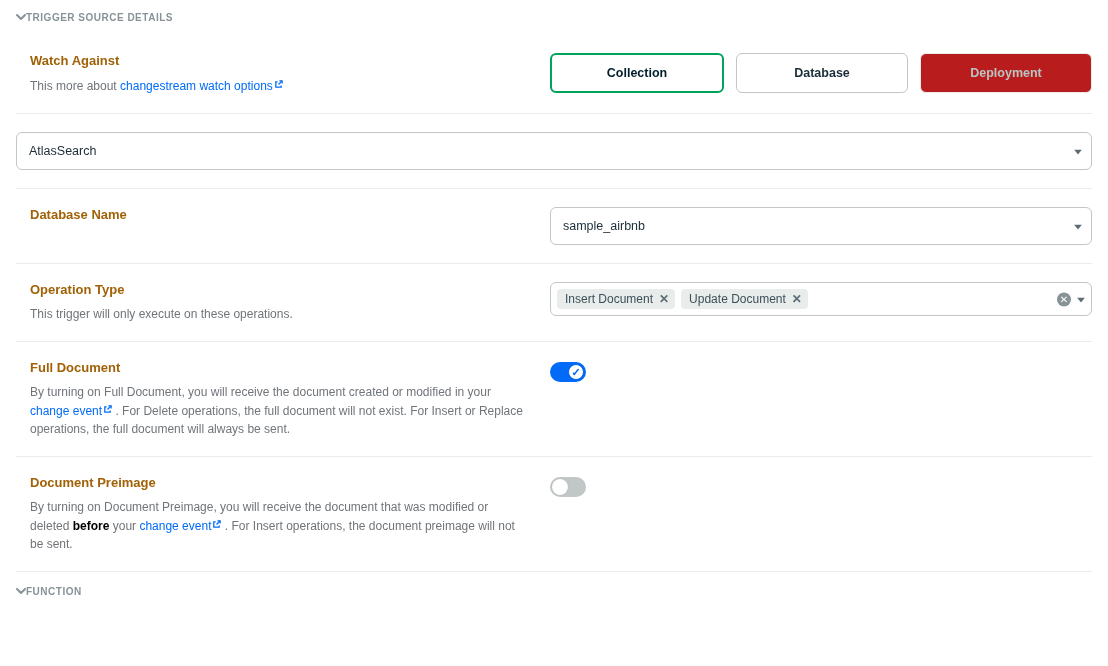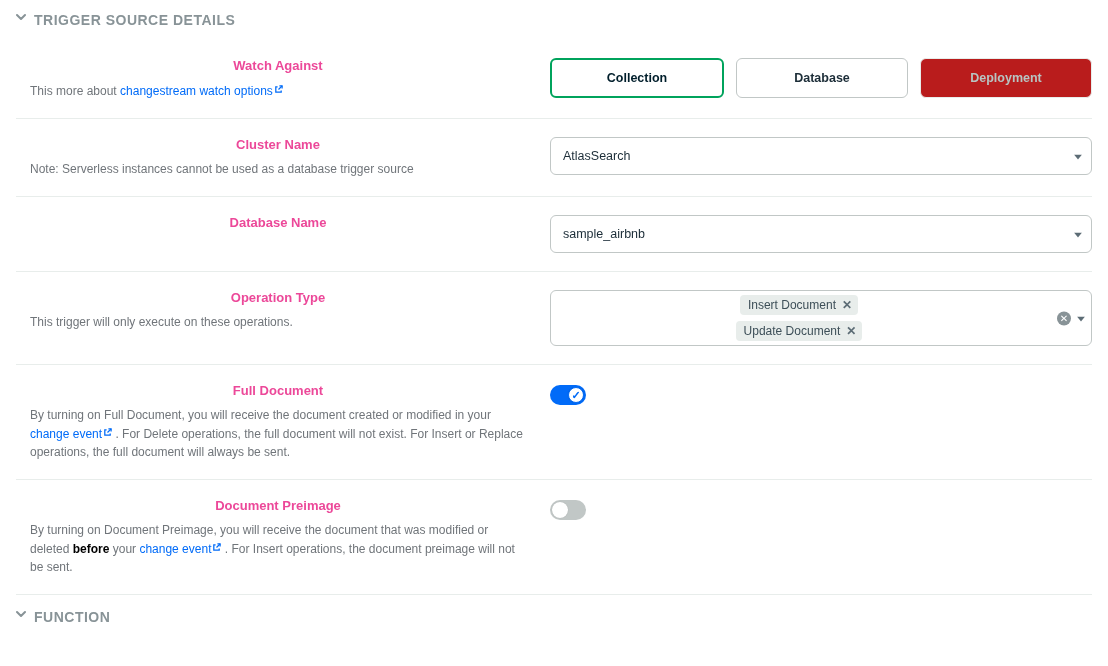--- a/index.html
+++ b/index.html
@@ -8,23 +8,22 @@
     font-family: -apple-system, BlinkMacSystemFont, "Segoe UI", Helvetica, Arial, sans-serif;
     font-size: 13px;
     color: #1C2D38;
     background: #fff;
     width: 1108px;
   }
   .container { padding: 8px 16px 14px 16px; }
   .section-head {
     display: flex;
     align-items: flex-start;
-    gap: 8px;
     color: #889397;
-    font-size: 14px;
+    font-size: 10px;
     font-weight: 700;
     letter-spacing: 0.5px;
     padding: 4px 0 12px 0;
     cursor: pointer;
   }
   .section-head.bottom { padding-top: 14px; padding-bottom: 4px; }
   .chevron {
     width: 10px; height: 10px;
     display: inline-flex; align-items: center; justify-content: center;
   }
@@ -40,24 +39,23 @@
     padding-right: 24px;
     padding-left: 14px;
   }
   .right {
     flex: 1 1 auto;
     display: flex;
     align-items: flex-start;
   }
   .label {
     font-weight: 700;
-    color: #ec4899;
+    color: #a16207;
     font-size: 13px;
     margin-bottom: 8px;
-    text-align: center;
   }
   .desc {
     font-size: 12px;
     color: #70757a;
     line-height: 1.5;
   }
   .desc b { font-weight: 700; color: #000000;}
   .link {
     color: #016BF8;
     text-decoration: none;
@@ -137,21 +135,20 @@
     min-height: 34px;
     border: 1px solid #C1C7C6;
     border-radius: 6px;
     background: #fff;
     padding: 4px 50px 4px 6px;
     display: flex;
     align-items: center;
     flex-wrap: wrap;
     gap: 6px;
     position: relative;
-    flex-direction: column;
   }
   .chip {
     background: #E8EDEB;
     color: #3D4F58;
     border-radius: 4px;
     padding: 3px 6px 3px 8px;
     font-size: 12px;
     display: inline-flex;
     align-items: center;
     gap: 6px;
@@ -234,24 +231,20 @@
     <div class="right">
       <div class="seg">
         <div class="seg-btn active">Collection</div>
         <div class="seg-btn">Database</div>
         <div class="seg-btn disabled">Deployment</div>
       </div>
     </div>
   </div>
 
   <div class="row">
-    <div class="left">
-      <div class="label">Cluster Name</div>
-      <div class="desc">Note: Serverless instances cannot be used as a database trigger source</div>
-    </div>
     <div class="right">
       <div class="select">
         <div class="select-box">
             <span>AtlasSearch</span>
           </div>
         <span class="caret"><svg width="8" height="6" viewBox="0 0 8 6">
               <polygon points="0,0 8,0 4,5"></polygon>
             </svg></span>
       </div>
     </div>

